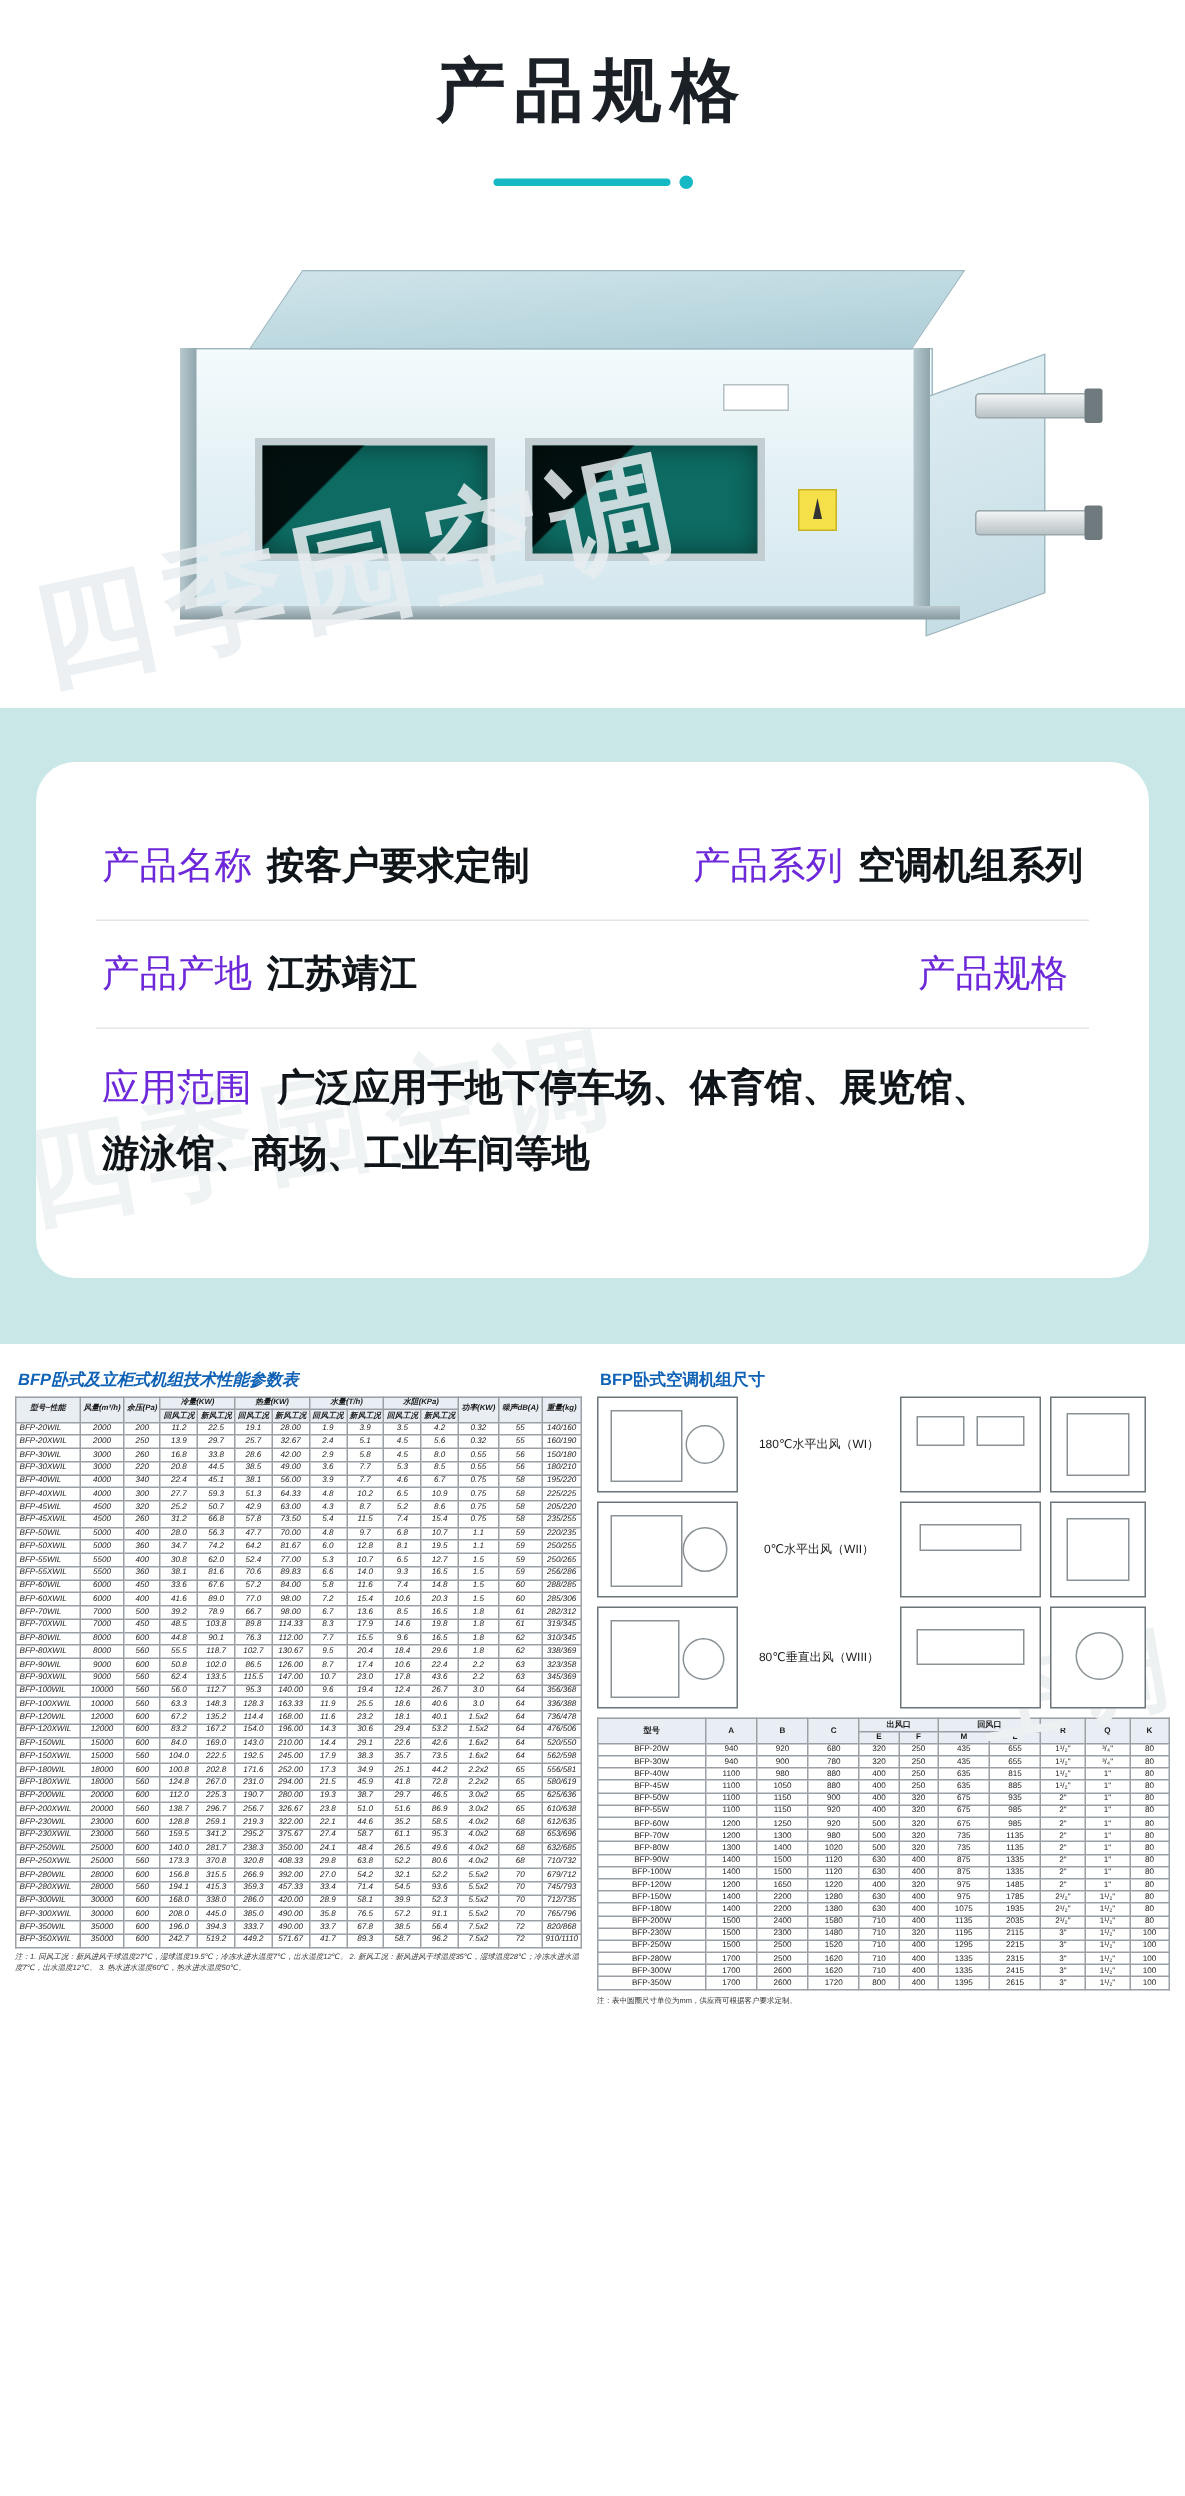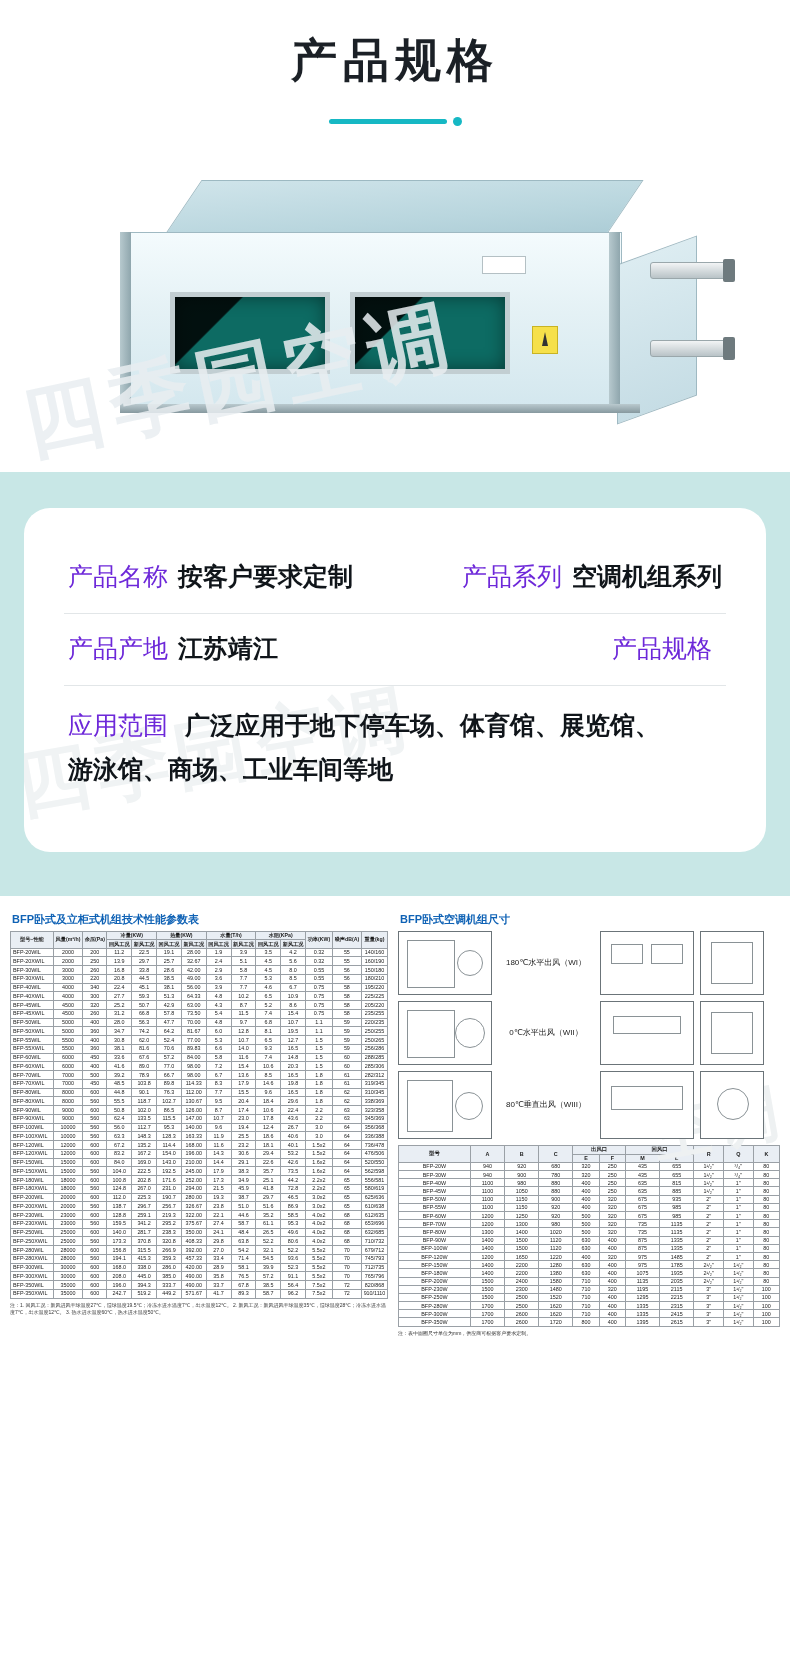--- a/index.html
+++ b/index.html
@@ -135,21 +135,21 @@
   .spec-row .pair.right{margin-left:auto;}
   .spec-row.range{display:block;line-height:1.75;}
   .spec-row.range .val{font-weight:bold;}
 
   
   .tables{padding:16px 10px 10px;position:relative;background:#fff;}
   .tbl-head{
     color:#0f62b5;font-weight:bold;font-size:11px;margin:0 0 4px 2px;
   }
   .cols{display:flex;gap:10px;align-items:flex-start;}
-  .col-left{width:378px;}
+  .col-left{width:378px;font-style:italic;}
   .col-right{width:382px;position:relative;}
 
   table.perf{
     border-collapse:collapse;width:100%;
     font-size:5.4px;line-height:1.25;
     color:#1b1b1b;
   }
   table.perf th,table.perf td{
     border:0.5px solid #9aa0a6;
     text-align:center;padding:0.5px 0;

